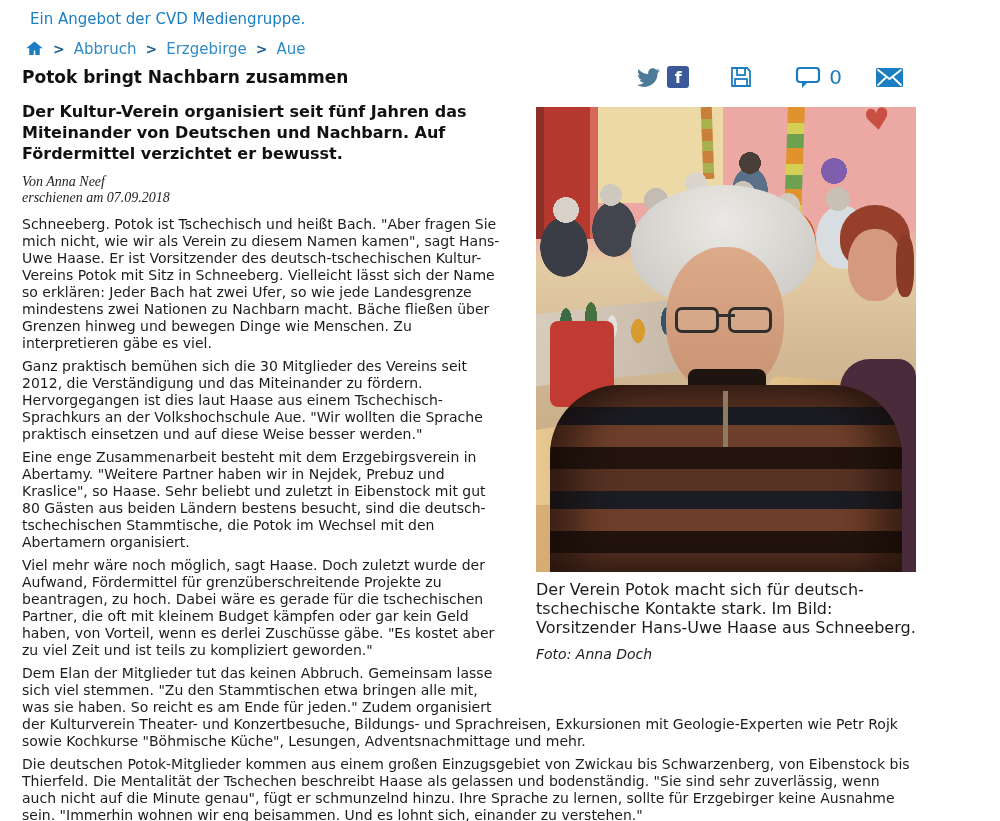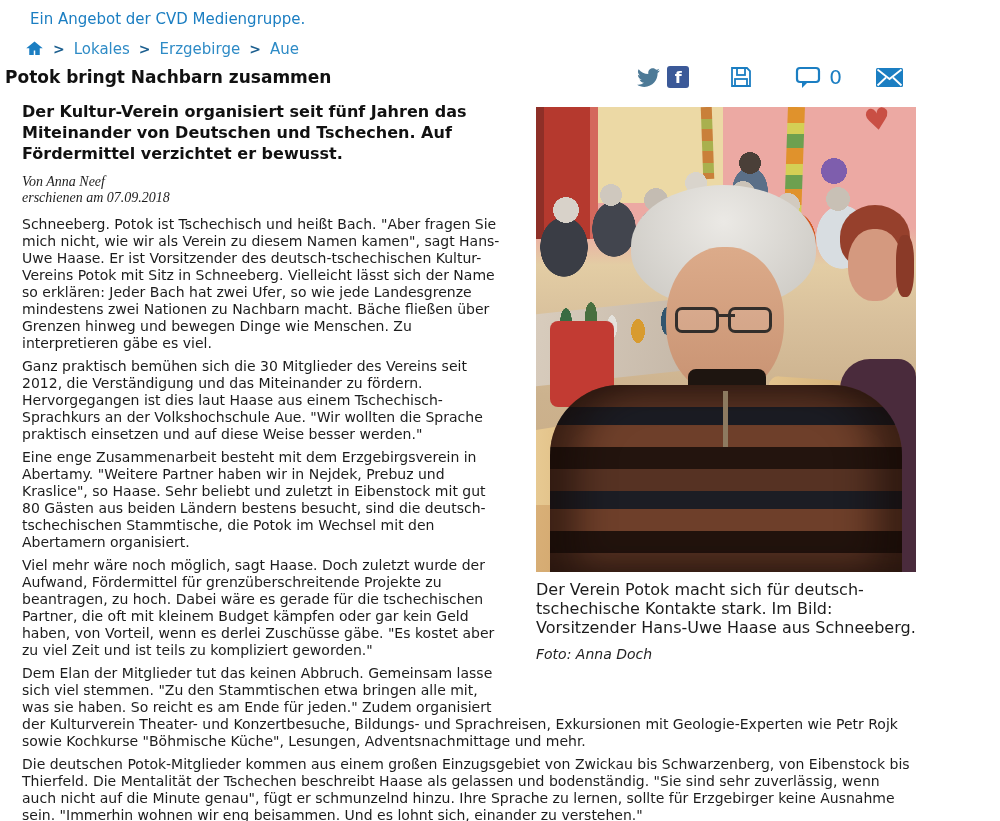--- a/index.html
+++ b/index.html
@@ -11,21 +11,21 @@
   .offer { padding: 10px 0 0 30px; font-size: 15px; }
   .offer a { color: #1b7ec2; text-decoration: none; cursor: pointer; }
 
   
   .breadcrumb { display: flex; align-items: center; gap: 9px; padding: 12px 0 0 25px; font-size: 15px; }
   .breadcrumb a { color: #2e8bc6; text-decoration: none; cursor: pointer; }
   .crumb-sep { color: #1c5f8f; font-weight: bold; font-size: 14px; }
   .home-icon svg { display: block; }
 
   
-  .header-row { display: flex; align-items: center; padding: 7px 25px 0 5px; }
+  .header-row { display: flex; align-items: center; padding: 7px 25px 0 22px; }
   h1.title { font-size: 17px; margin: 0; flex: 1; font-weight: bold; color: #111; }
   .share { display: flex; align-items: center; }
   .share .sicon { cursor: pointer; display: flex; align-items: center; }
   .tw { margin-right: 7px; }
   .fb { width: 22px; height: 22px; background: #3b5998; border-radius: 3px; color: #fff;
         font-weight: bold; font-size: 16px; display: flex; align-items: center; justify-content: center; }
   .save { margin-left: 40px; }
   .comment-group { margin-left: 42px; display: flex; align-items: center; gap: 7px; }
   .comment-count { color: #1b7ec2; font-size: 20px; }
   .mail { margin-left: 34px; }
@@ -130,21 +130,21 @@
     <a>Ein Angebot der CVD Mediengruppe.</a>
   </div>
 
   <nav class="breadcrumb">
     <a class="home-icon">
       <svg width="19" height="18" viewBox="0 0 24 24">
           <path d="M12 2 L1 11 h4 v9 h6 v-6 h2 v6 h6 v-9 h4 Z" fill="#1b7ec2"></path>
         </svg>
     </a>
     <span class="crumb-sep">&gt;</span>
-    <a>Lokales</a>
+    <a>Abbruch</a>
     <span class="crumb-sep">&gt;</span>
     <a>Erzgebirge</a>
     <span class="crumb-sep">&gt;</span>
     <a>Aue</a>
   </nav>
 
   <div class="header-row">
     <h1 class="title">Potok bringt Nachbarn zusammen</h1>
     <div class="share">
       <span class="sicon tw">
@@ -209,21 +209,21 @@
           <span class="lens"></span>
         </div>
         <div class="ph ph-collar"></div>
         <div class="ph ph-man-body"></div>
         <div class="ph ph-zipper"></div>
       </div>
       <figcaption>Der Verein Potok macht sich für deutsch-tschechische Kontakte stark. Im Bild: Vorsitzender Hans-Uwe Haase aus Schneeberg.</figcaption>
       <div class="photo-credit">Foto: Anna Doch</div>
     </figure>
 
-    <p class="lead">Der Kultur-Verein organisiert seit fünf Jahren das Miteinander von Deutschen und Tschechen. Auf Fördermittel verzichtet er bewusst.</p>
+    <p class="lead">Der Kultur-Verein organisiert seit fünf Jahren das Miteinander von Deutschen und Nachbarn. Auf Fördermittel verzichtet er bewusst.</p>
     <p class="byline">
       <span>Von Anna Neef</span><br>
       <span>erschienen am 07.09.2018</span>
     </p>
     <p class="body">Schneeberg. Potok ist Tschechisch und heißt Bach. "Aber fragen Sie mich nicht, wie wir als Verein zu diesem Namen kamen", sagt Hans-Uwe Haase. Er ist Vorsitzender des deutsch-tschechischen Kultur-Vereins Potok mit Sitz in Schneeberg. Vielleicht lässt sich der Name so erklären: Jeder Bach hat zwei Ufer, so wie jede Landesgrenze mindestens zwei Nationen zu Nachbarn macht. Bäche fließen über Grenzen hinweg und bewegen Dinge wie Menschen. Zu interpretieren gäbe es viel.</p>
     <p class="body">Ganz praktisch bemühen sich die 30 Mitglieder des Vereins seit 2012, die Verständigung und das Miteinander zu fördern. Hervorgegangen ist dies laut Haase aus einem Tschechisch-Sprachkurs an der Volkshochschule Aue. "Wir wollten die Sprache praktisch einsetzen und auf diese Weise besser werden."</p>
     <p class="body">Eine enge Zusammenarbeit besteht mit dem Erzgebirgsverein in Abertamy. "Weitere Partner haben wir in Nejdek, Prebuz und Kraslice", so Haase. Sehr beliebt und zuletzt in Eibenstock mit gut 80 Gästen aus beiden Ländern bestens besucht, sind die deutsch-tschechischen Stammtische, die Potok im Wechsel mit den Abertamern organisiert.</p>
     <p class="body">Viel mehr wäre noch möglich, sagt Haase. Doch zuletzt wurde der Aufwand, Fördermittel für grenzüberschreitende Projekte zu beantragen, zu hoch. Dabei wäre es gerade für die tschechischen Partner, die oft mit kleinem Budget kämpfen oder gar kein Geld haben, von Vorteil, wenn es derlei Zuschüsse gäbe. "Es kostet aber zu viel Zeit und ist teils zu kompliziert geworden."</p>
     <p class="body">Dem Elan der Mitglieder tut das keinen Abbruch. Gemeinsam lasse sich viel stemmen. "Zu den Stammtischen etwa bringen alle mit, was sie haben. So reicht es am Ende für jeden." Zudem organisiert der Kulturverein Theater- und Konzertbesuche, Bildungs- und Sprachreisen, Exkursionen mit Geologie-Experten wie Petr Rojk sowie Kochkurse "Böhmische Küche", Lesungen, Adventsnachmittage und mehr.</p>
     <p class="body">Die deutschen Potok-Mitglieder kommen aus einem großen Einzugsgebiet von Zwickau bis Schwarzenberg, von Eibenstock bis Thierfeld. Die Mentalität der Tschechen beschreibt Haase als gelassen und bodenständig. "Sie sind sehr zuverlässig, wenn auch nicht auf die Minute genau", fügt er schmunzelnd hinzu. Ihre Sprache zu lernen, sollte für Erzgebirger keine Ausnahme sein. "Immerhin wohnen wir eng beisammen. Und es lohnt sich, einander zu verstehen."</p>

